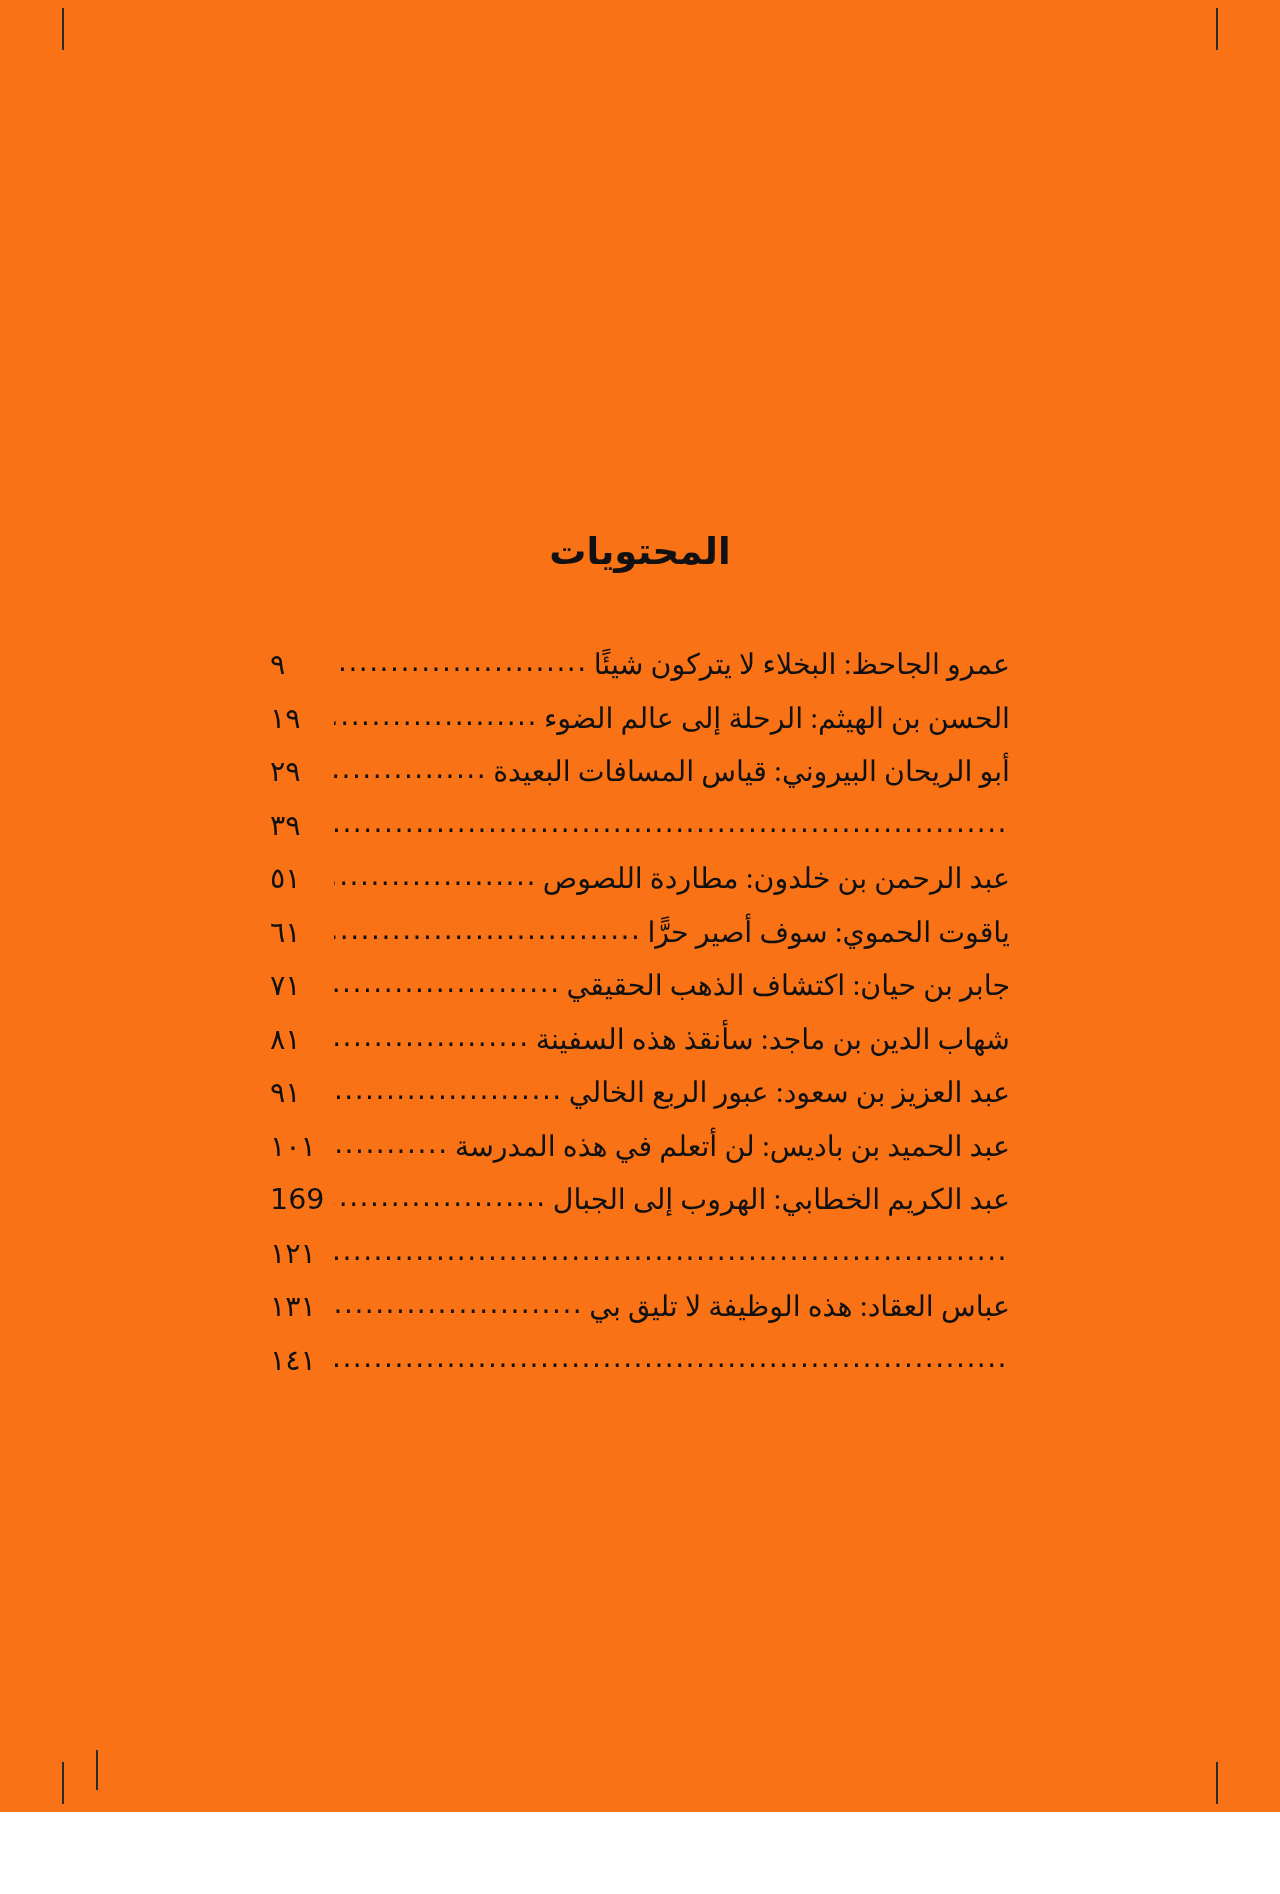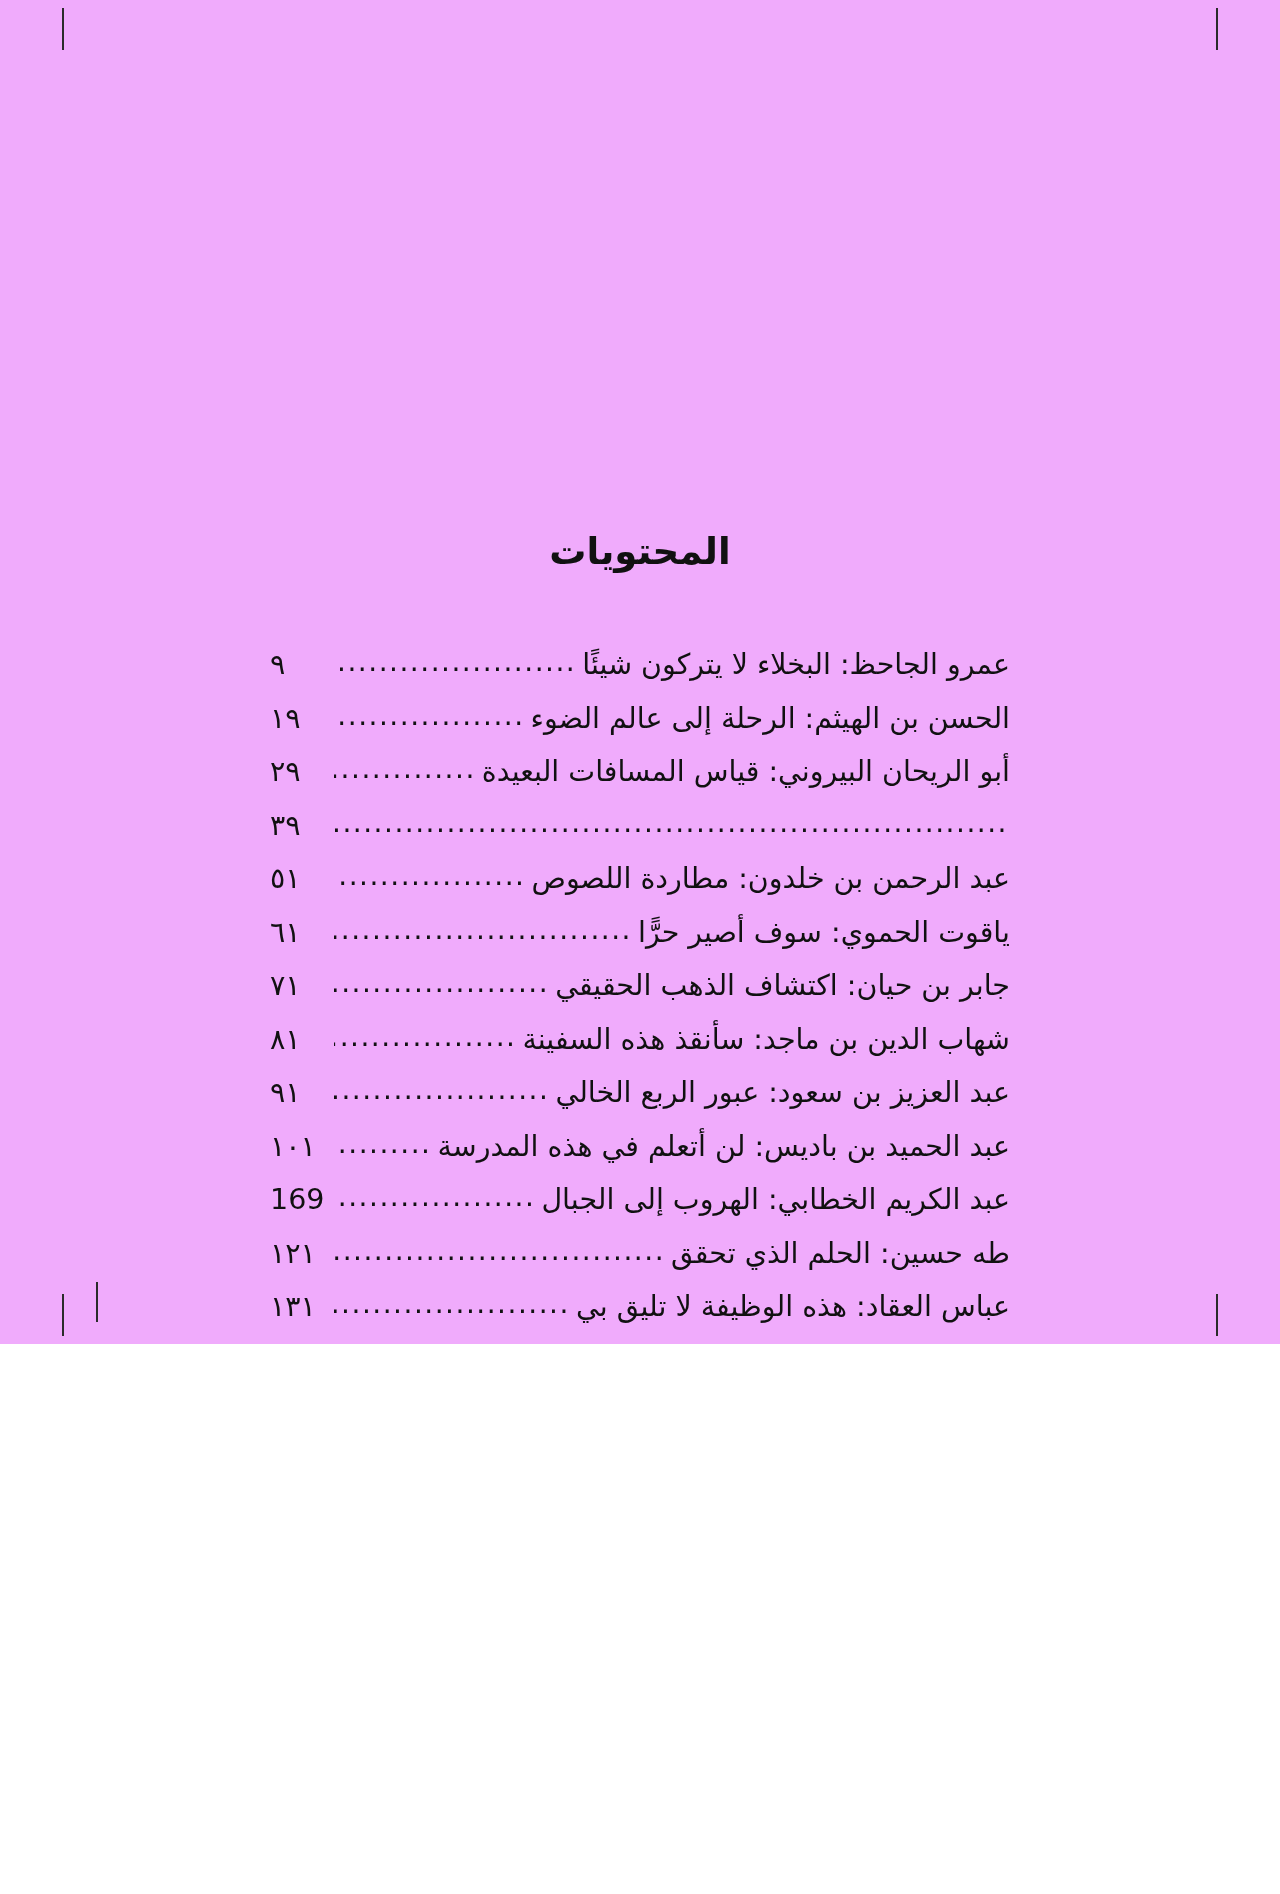--- a/index.html
+++ b/index.html
@@ -3,22 +3,22 @@
 <meta charset="utf-8">
 <style>
   html, body {
     margin: 0;
     padding: 0;
     background: #ffffff;
   }
   .page {
     position: relative;
     width: 1280px;
-    height: 1344px;
-    background: #f0abfc;
+    height: 1812px;
+    background: #f97316;
     font-family: "DejaVu Sans", sans-serif;
     overflow: hidden;
   }
 
   
   .crop-mark {
     position: absolute;
     background: #2b2b2b;
   }
   .cm-tl-v { left: 62px;  top: 8px;   width: 2px;  height: 42px; }
@@ -59,20 +59,21 @@
     color: #111111;
     line-height: 1.0;
     margin-bottom: 25px;
     white-space: nowrap;
     direction: rtl;
   }
 
   .toc-text {
     flex: 0 0 auto;
     padding-left: 4px;
+    font-family: Liberation Serif, serif;
   }
 
   .toc-dots {
     flex: 1 1 auto;
     overflow: hidden;
     margin: 0 2px;
     position: relative;
     top: -3px;
     color: #111111;
     font-size: 28px;
@@ -165,21 +166,20 @@
         <span class="toc-page">١٠١</span>
       </li>
 
       <li class="toc-item">
         <span class="toc-text">عبد الكريم الخطابي: الهروب إلى الجبال</span>
         <span class="toc-dots">........................................................................................................</span>
         <span class="toc-page">169</span>
       </li>
 
       <li class="toc-item">
-        <span class="toc-text">طه حسين: الحلم الذي تحقق</span>
         <span class="toc-dots">........................................................................................................</span>
         <span class="toc-page">١٢١</span>
       </li>
 
       <li class="toc-item">
         <span class="toc-text">عباس العقاد: هذه الوظيفة لا تليق بي</span>
         <span class="toc-dots">........................................................................................................</span>
         <span class="toc-page">١٣١</span>
       </li>
 

